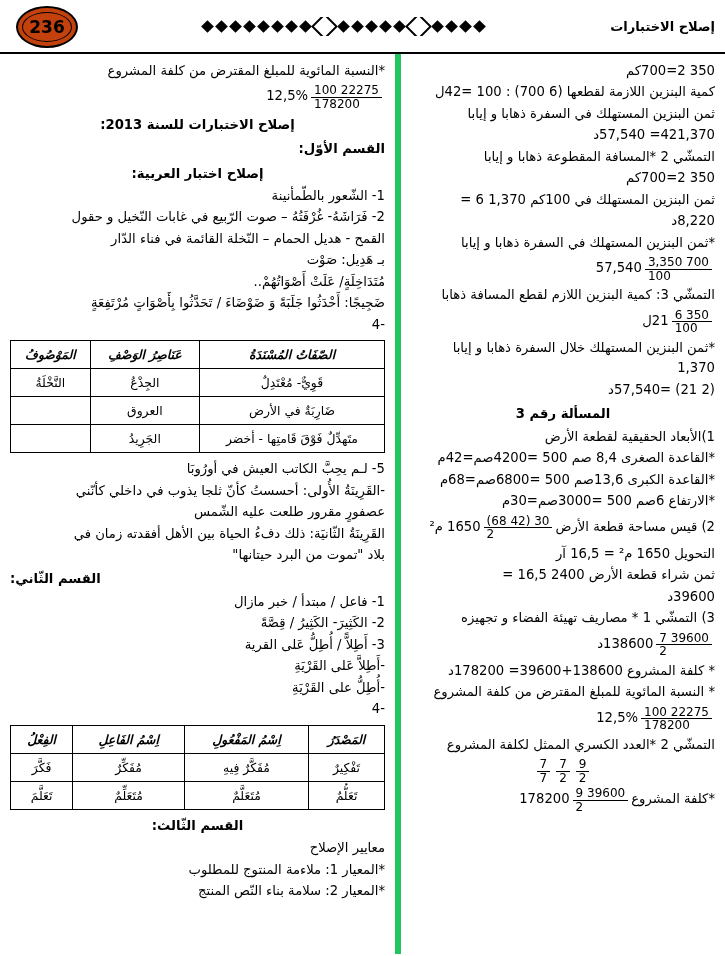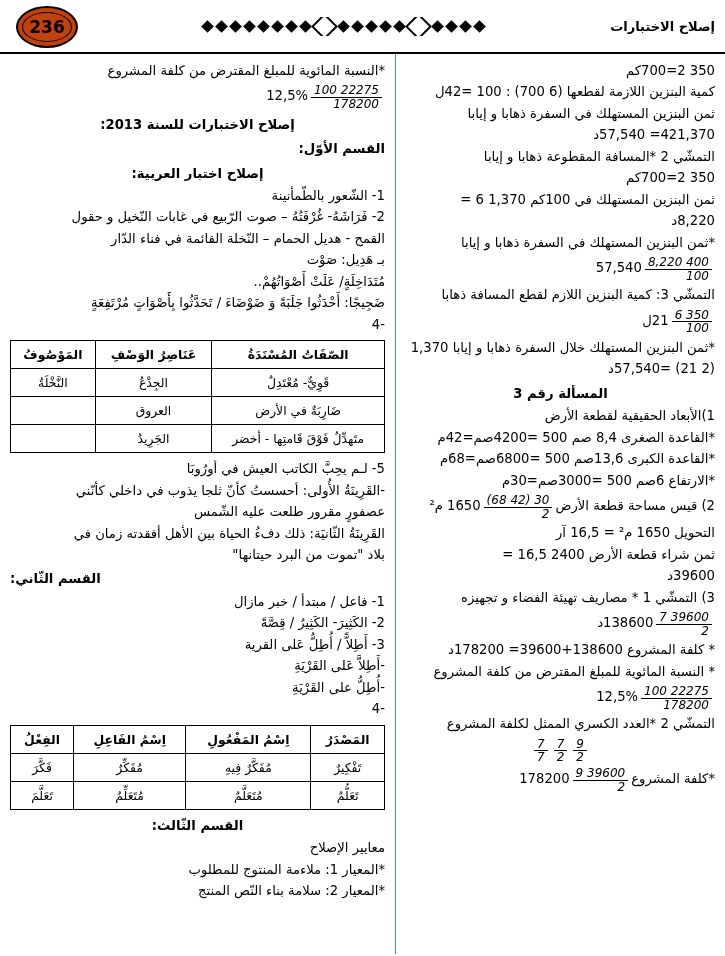--- a/index.html
+++ b/index.html
@@ -101,44 +101,43 @@
     box-sizing: border-box;
   }
   .col {
     box-sizing: border-box;
     padding: 6px 10px 0 10px;
     font-size: 13.2px;
     line-height: 1.55;
   }
   .col-right {
     width: 330px;
-    border-left: 1px solid #22c55e;
+    border-left: 6px solid #22c55e;
   }
   .col-left {
     width: 395px;
   }
   .line {
     margin: 1px 0;
     white-space: normal;
   }
   .center { text-align: center; }
   .heading {
     font-weight: bold;
     text-align: center;
     margin: 4px 0 2px 0;
   }
 
   
   .frac {
     display: inline-block;
     vertical-align: -0.55em;
-    text-align: right;
+    text-align: left;
     margin: 0 3px;
     line-height: 1.05;
-    font-style: italic;
   }
   .frac .num {
     display: block;
     border-bottom: 1px solid #000;
     padding: 0 3px;
     font-size: 12px;
   }
   .frac .den {
     display: block;
     padding: 0 3px;
@@ -160,20 +159,21 @@
   table.grid td, table.grid th {
     border: 1px solid #000;
     padding: 3px 5px;
     text-align: center;
     vertical-align: middle;
     font-weight: normal;
     height: 21px;
   }
   table.grid th {
     font-weight: bold;
+    font-style: italic;
   }
 </style>
 </head>
 <body>
 
 <div class="page">
 
   <div class="header">
     <div class="header-title">إصلاح الاختبارات</div>
     <div class="diamond-run">
@@ -208,21 +208,21 @@
     <div class="col col-right" id="col-right">
         <div class="line">350 2=700كم</div>
         <div class="line">كمية البنزين اللازمة لقطعها (6   700) : 100 =42ل</div>
         <div class="line">ثمن البنزين المستهلك في السفرة ذهابا و إيابا</div>
         <div class="line">421,370= 57,540د</div>
         <div class="line">التمشّي 2 *المسافة المقطوعة ذهابا و إيابا</div>
         <div class="line">350  2=700كم</div>
         <div class="line">ثمن البنزين المستهلك في 100كم 1,370    6 =</div>
         <div class="line">8,220د</div>
         <div class="line">*ثمن البنزين المستهلك في السفرة ذهابا و إيابا</div>
-        <div class="eqline"><span class="frac"><span class="num">400   8,220</span><span class="den">100</span></span><span>57,540</span></div>
+        <div class="eqline"><span class="frac"><span class="num">700   3,350</span><span class="den">100</span></span><span>57,540</span></div>
         <div class="line">التمشّي 3: كمية البنزين اللازم لقطع المسافة ذهابا</div>
         <div class="eqline"><span class="frac"><span class="num">350   6</span><span class="den">100</span></span><span>21ل</span></div>
         <div class="line">*ثمن البنزين المستهلك خلال السفرة ذهابا و إيابا 1,370</div>
         <div class="line">(2   21) =57,540د</div>
         <div class="heading">المسألة رقم 3</div>
         <div class="line">1)الأبعاد الحقيقية لقطعة الأرض</div>
         <div class="line">*القاعدة الصغرى 8,4 صم    500   =4200صم=42م</div>
         <div class="line">*القاعدة الكبرى 13,6صم    500   =6800صم=68م</div>
         <div class="line">*الارتفاع  6صم    500  =3000صم=30م</div>
         <div class="eqline"><span>2) قيس مساحة قطعة الأرض</span><span class="frac"><span class="num">30   (42   68)</span><span class="den">2</span></span><span>1650 م²</span></div>

